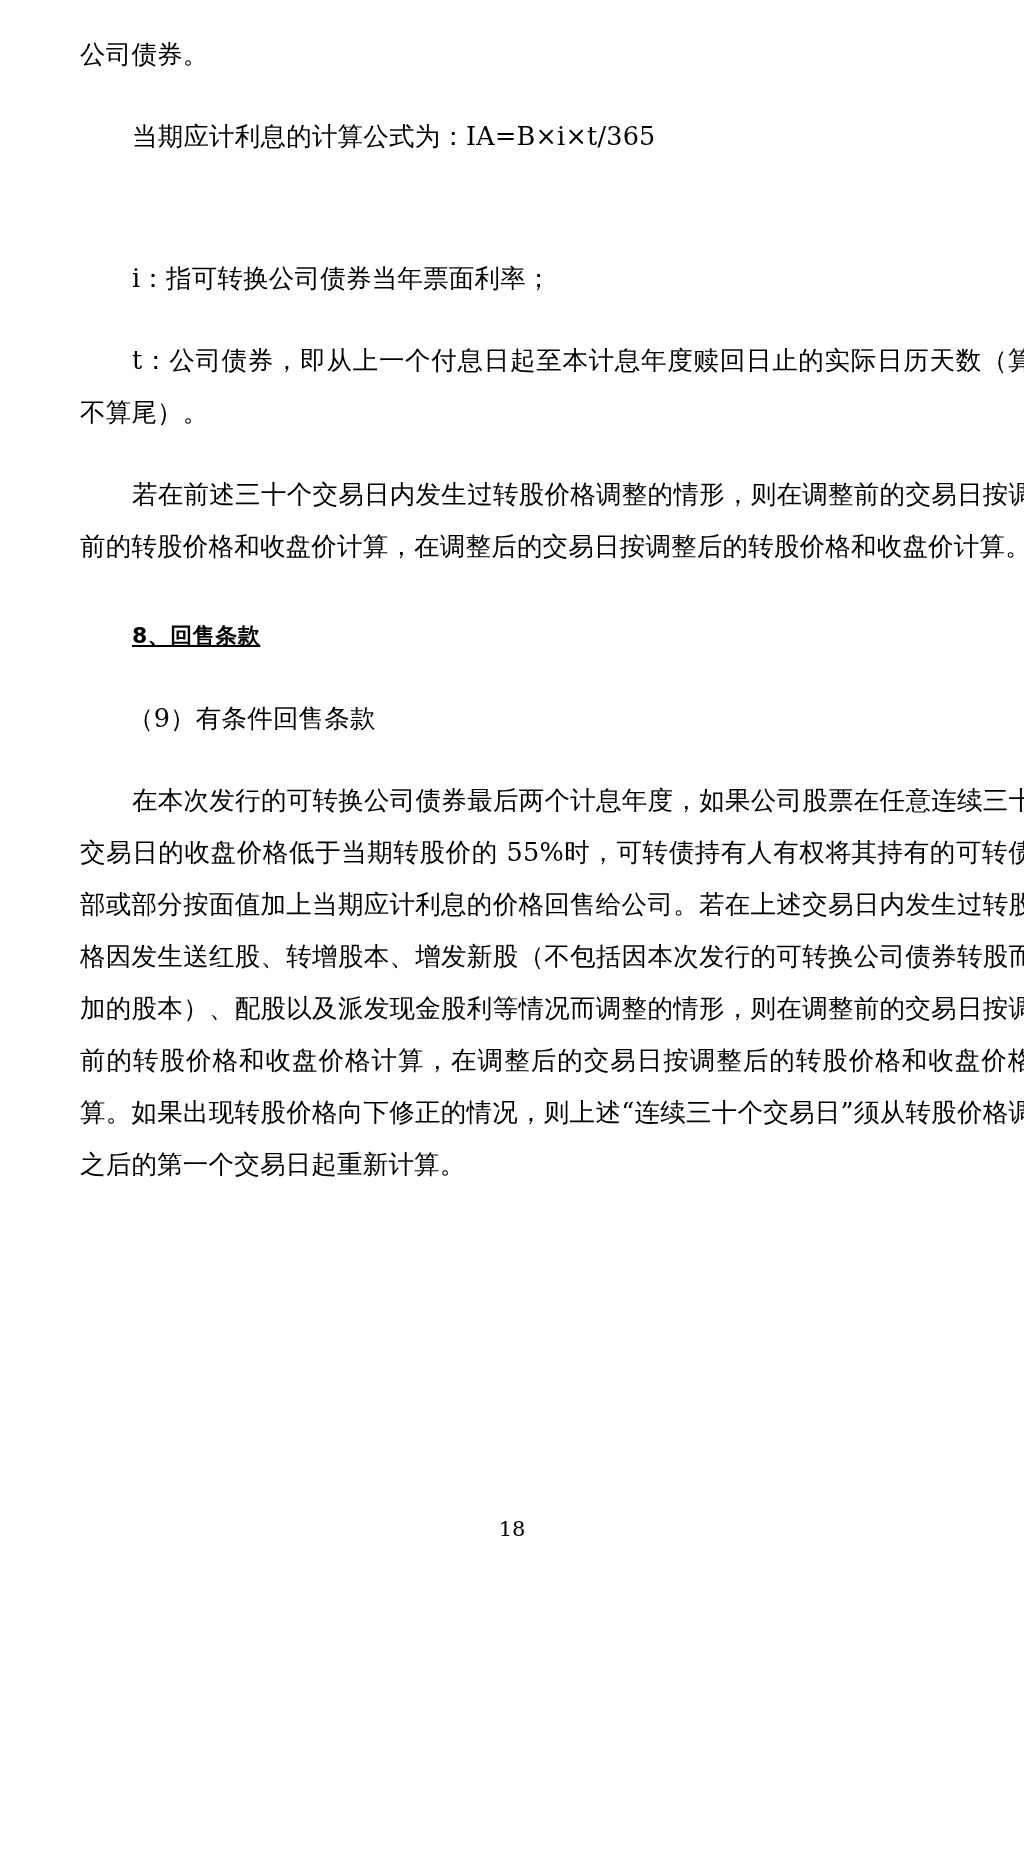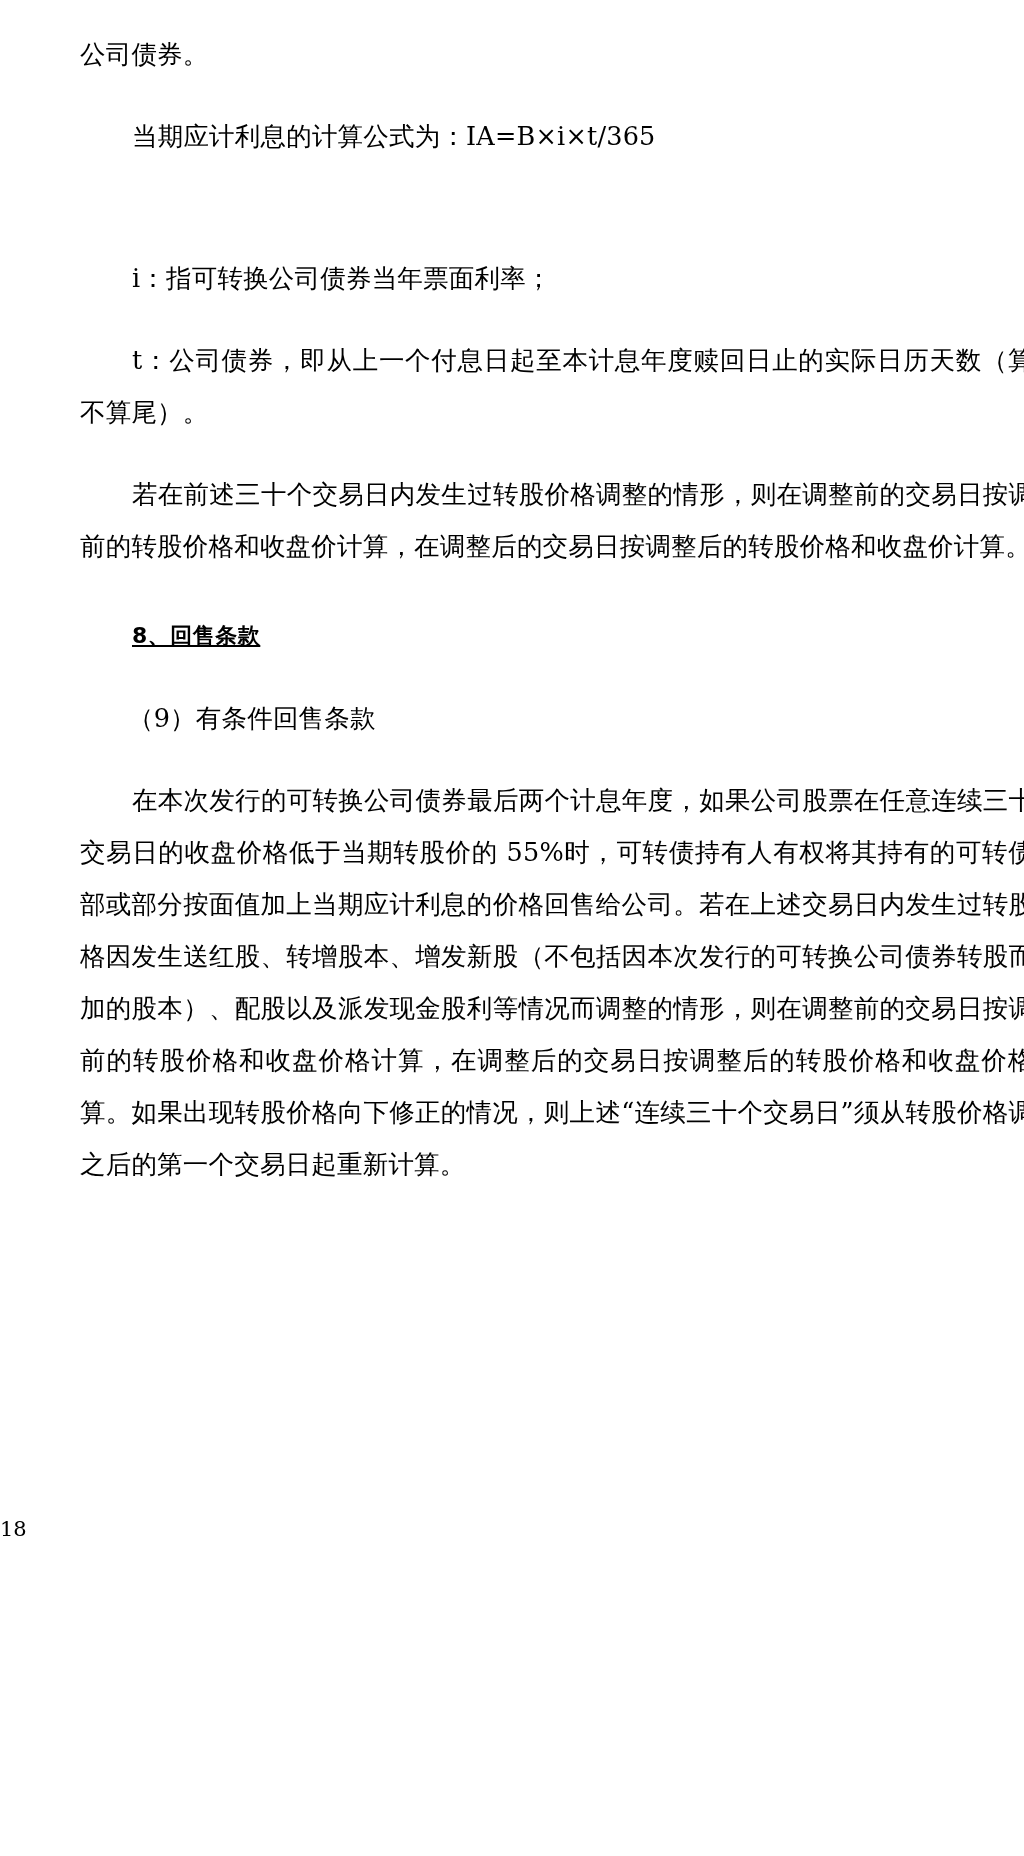--- a/index.html
+++ b/index.html
@@ -63,21 +63,21 @@
     text-indent: 52px;
     font-family: "DejaVu Sans", "Liberation Sans", sans-serif;
     letter-spacing: 0.5px;
     text-decoration: underline;
   }
   .page-number {
     position: absolute;
     left: 0;
     top: 1516px;
     width: 1024px;
-    text-align: left;
+    text-align: center;
     font-size: 21px;
     line-height: 26px;
     font-family: "DejaVu Serif", "Liberation Serif", serif;
   }
 </style>
 </head>
 <body>
 
 <div class="page">
 

